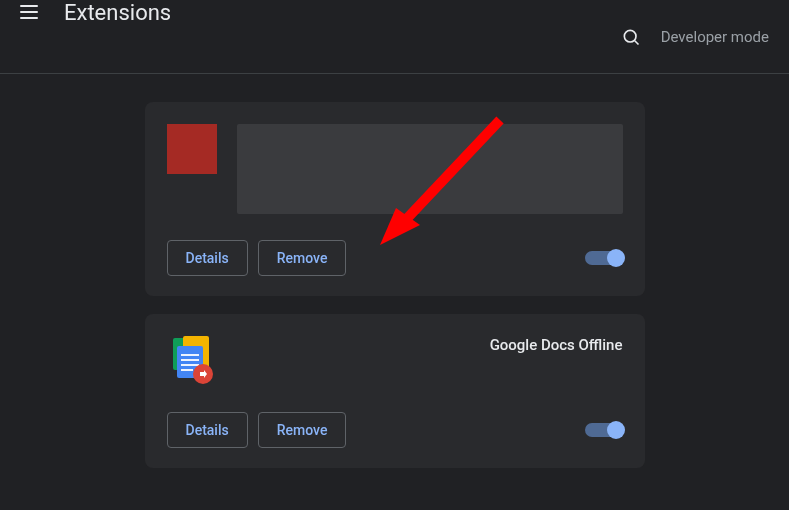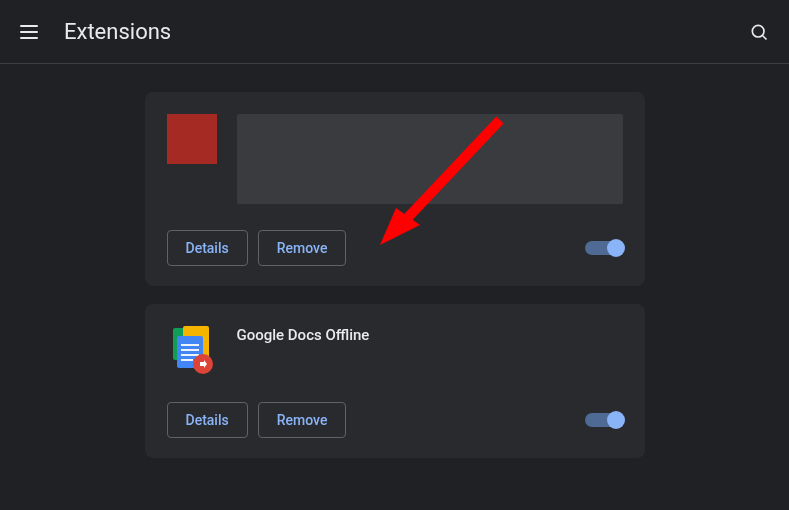--- a/index.html
+++ b/index.html
@@ -10,22 +10,21 @@
     body {
       background: #202124;
       font-family: -apple-system, BlinkMacSystemFont, "Segoe UI", Roboto, Arial, sans-serif;
       width: 789px;
       height: 510px;
       overflow: hidden;
       position: relative;
     }
     .header {
       display: flex;
-      align-items: center;
-      height: 64px;
+      height: 74px;
       padding: 0 20px;
       border-bottom: 1px solid #3c4043;
     }
     .menu-icon {
       width: 24px;
       height: 24px;
       cursor: pointer;
       display: flex;
       flex-direction: column;
       justify-content: center;
@@ -82,20 +81,21 @@
       width: 50px;
       height: 50px;
       flex-shrink: 0;
     }
     .ext-icon-red {
       background: #a52a24;
     }
     .ext-info {
       flex: 1;
       min-width: 0;
+      text-align: right;
     }
     .ext-info-placeholder {
       background: #3a3b3e;
       height: 90px;
       border-radius: 2px;
     }
     .ext-title {
       color: #e8eaed;
       font-size: 15px;
       font-weight: 500;
@@ -207,20 +207,21 @@
     <span></span>
       <span></span>
       <span></span>
   </div>
   <div class="header-title">Extensions</div>
   <div class="header-right">
     <svg class="search-icon" viewBox="0 0 24 24" fill="none" stroke="#e8eaed" stroke-width="2">
       <circle cx="11" cy="11" r="7"></circle>
       <line x1="21" y1="21" x2="16.5" y2="16.5"></line>
     </svg>
+    <div class="dev-mode">Developer mode</div>
   </div>
 </div>
 
 <div class="content">
 
   <div class="card">
     <div class="card-top">
       <div class="ext-icon ext-icon-red"></div>
       <div class="ext-info">
         <div class="ext-info-placeholder"></div>

